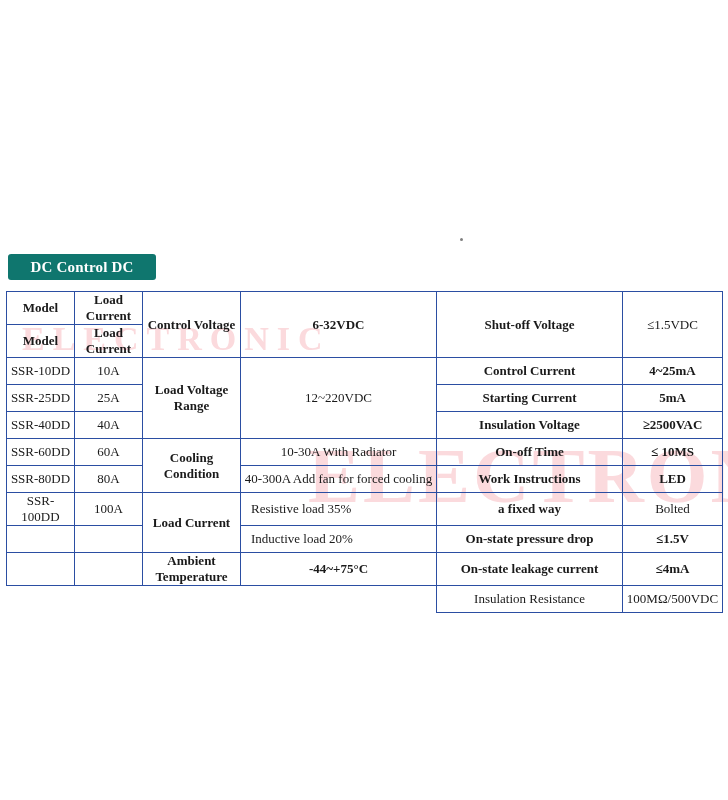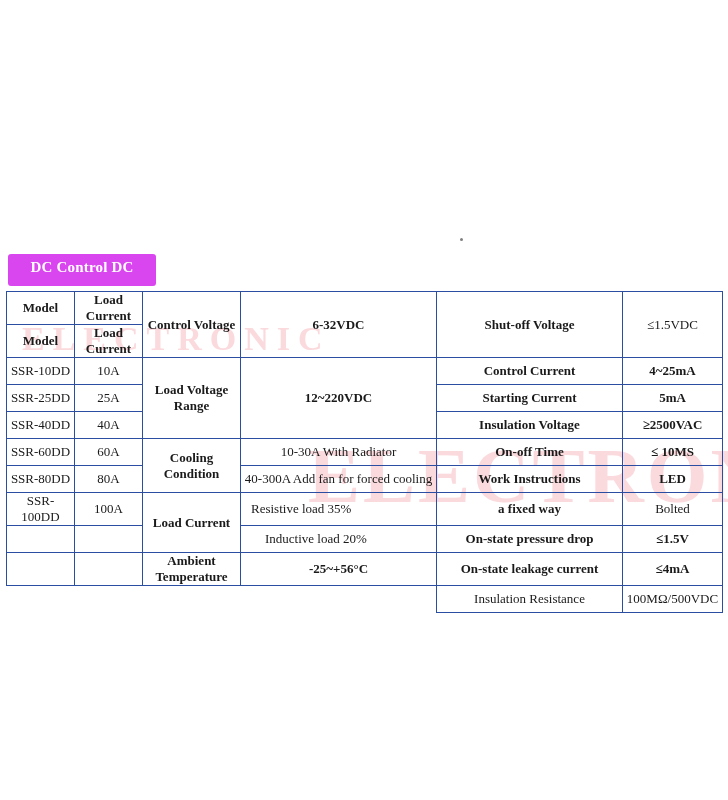--- a/index.html
+++ b/index.html
@@ -70,22 +70,22 @@
     background: #808080;
     border-radius: 50%;
     z-index: 1;
   }
 
   .badge {
     position: absolute;
     left: 8px;
     top: 254px;
     width: 148px;
-    height: 32px;
-    background: #d946ef;
+    height: 26px;
+    background: #0f766e;
     color: #ffffff;
     font-family: "Liberation Serif", serif;
     font-weight: bold;
     font-size: 15px;
     line-height: 26px;
     text-align: center;
     border-radius: 3px;
     z-index: 2;
     letter-spacing: 0.2px;
   }
@@ -115,21 +115,21 @@
   col.c1 { width: 68px; }
   col.c2 { width: 68px; }
   col.c3 { width: 98px; }
   col.c4 { width: 196px; }
   col.c5 { width: 186px; }
   col.c6 { width: 100px; }
 
   .hdr { font-weight: bold; font-size: 15px; }
   .hdr-sm { font-weight: bold; font-size: 13.5px; }
   .big { font-weight: bold; font-size: 17px; }
-  .bigger { font-weight: bold; font-size: 19px; }
+  .bigger { font-weight: normal; font-size: 19px; }
   .plain { font-size: 13px; }
   .plain-sm { font-size: 11.5px; margin-top: 23px; }
   .tiny-b { font-weight: bold; font-size: 10.5px; }
   .mid-b { font-weight: bold; font-size: 13.5px; margin-left: 20px; }
   .val-b { font-weight: bold; font-size: 14px; }
   .empty { height: 26px; }
 </style>
 </head>
 <body>
 
@@ -213,30 +213,30 @@
         <td class="plain">100A</td>
         <td class="hdr-sm" rowspan="2">Load Current</td>
         <td class="plain" style="text-align:left; padding-left:10px;">Resistive load 35%</td>
         <td class="mid-b">a fixed way</td>
         <td class="plain">Bolted</td>
       </tr>
 
       <tr>
         <td class="empty"></td>
         <td class="empty"></td>
-        <td class="plain" style="text-align:left; padding-left:24px;">Inductive load 20%</td>
+        <td class="plain" style="text-align:left; padding-left:10px;">Inductive load 20%</td>
         <td class="mid-b">On-state pressure drop</td>
         <td class="val-b">≤1.5V</td>
       </tr>
 
       <tr>
         <td class="empty"></td>
         <td class="empty"></td>
         <td class="tiny-b">Ambient Temperature</td>
-        <td class="big">-25~+56°C</td>
+        <td class="big">-44~+75°C</td>
         <td class="mid-b">On-state leakage current</td>
         <td class="val-b">≤4mA</td>
       </tr>
 
       <tr>
         <td class="empty" style="border:none;"></td>
         <td class="empty" style="border:none;"></td>
         <td class="empty" style="border:none;"></td>
         <td class="empty" style="border:none;"></td>
         <td class="plain">Insulation Resistance</td>

